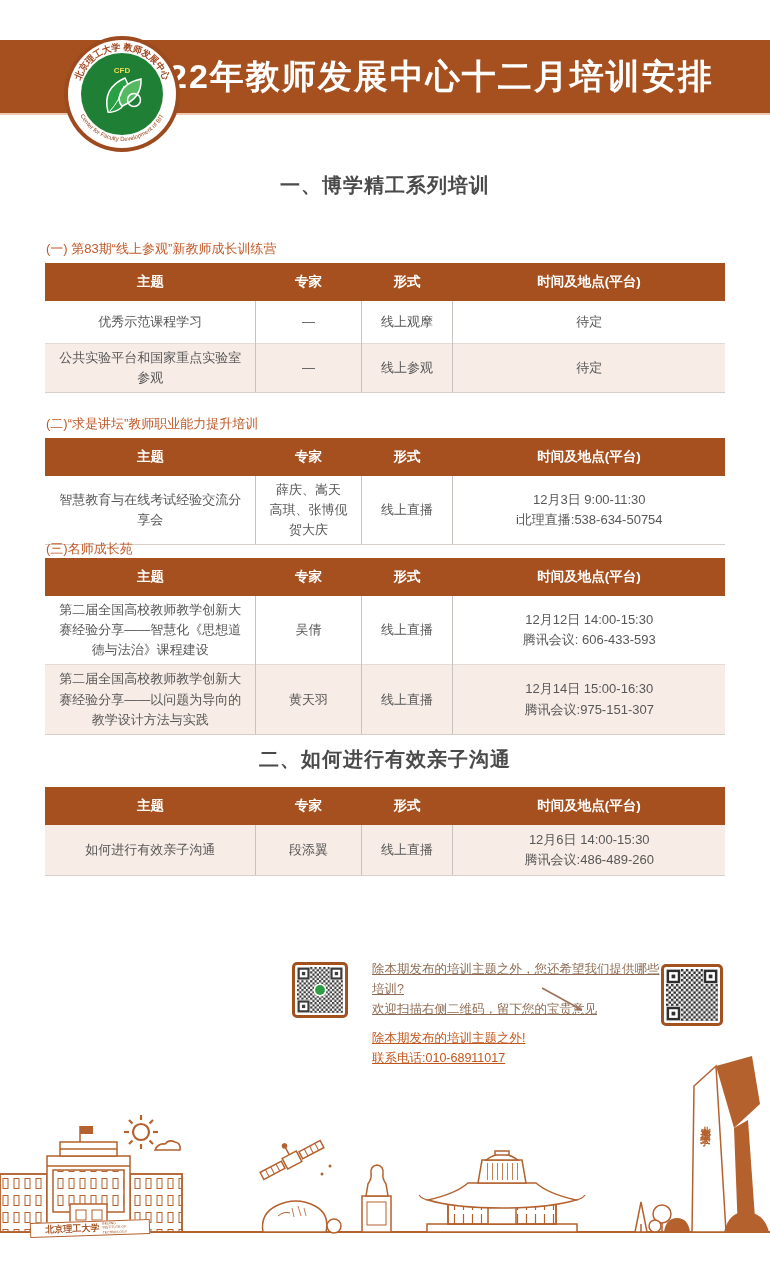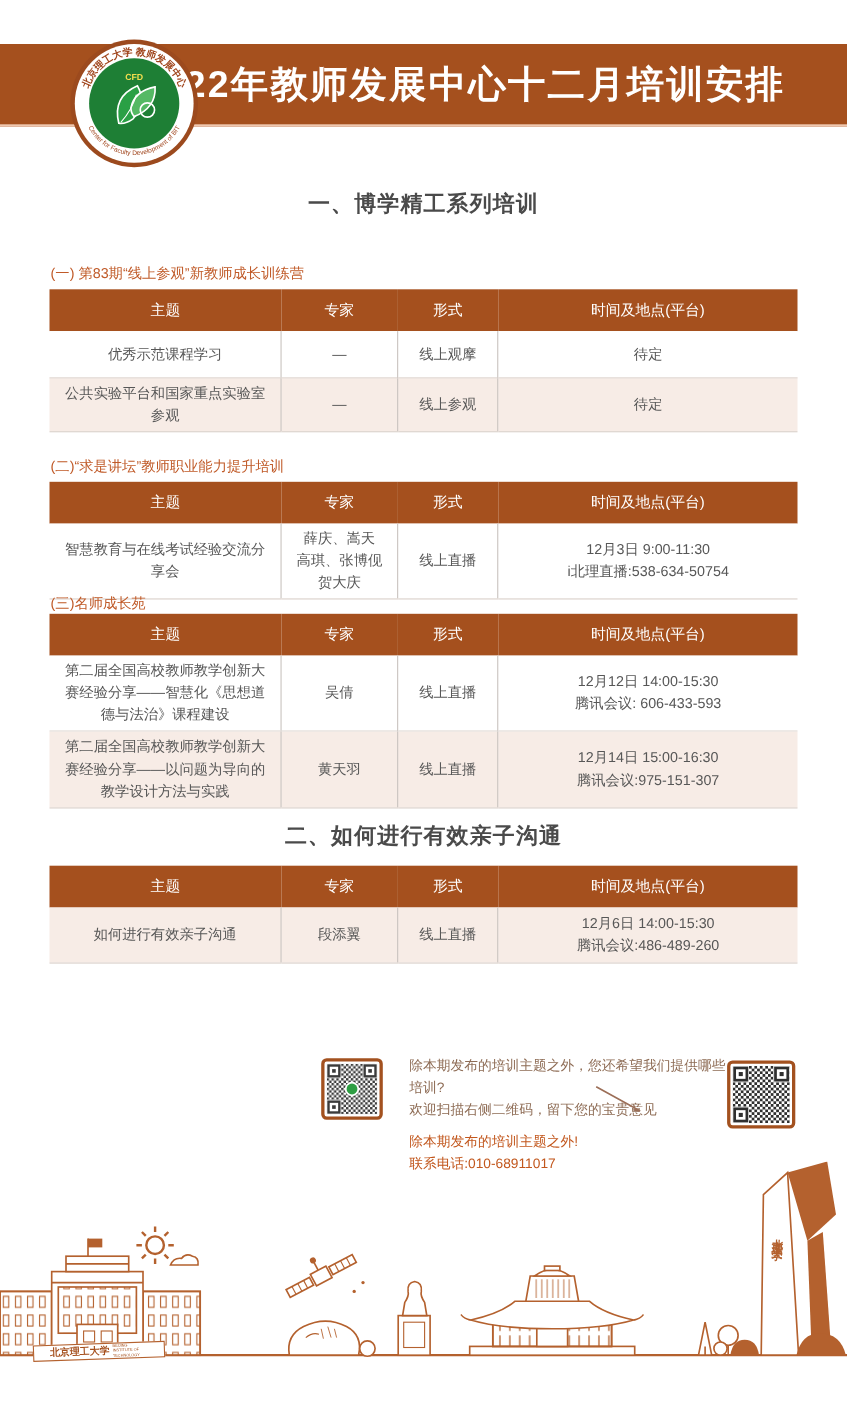--- a/index.html
+++ b/index.html
@@ -18,38 +18,38 @@
   #sec1{top:172px}
   #sec2{top:746px}
   .grp-heading{position:absolute;left:46px;font-size:13px;color:#C05A28;}
   #grp1{top:240px}
   #grp2{top:415px}
   #grp3{top:540px}
 
   
   table.sched{position:absolute;left:45px;width:680px;border-collapse:collapse;table-layout:fixed;}
   #tbl1{top:263px} #tbl2{top:438px} #tbl3{top:558px} #tbl4{top:787px}
-  .sched th{background:#A5501E;color:#fff;font-size:13.5px;font-weight:normal;height:38px;padding:0;}
+  .sched th{background:#A5501E;color:#fff;font-size:13.5px;font-weight:bold;height:38px;padding:0;}
   .sched td{font-size:13px;color:#575757;text-align:center;vertical-align:middle;
             padding:4px 10px;line-height:1.55;white-space:pre-line;background:#fff;}
   .sched td + td{border-left:1px solid #C9C3BF;}
   .sched tbody tr + tr td{border-top:1px solid #E2DBD6;}
   .sched tbody tr:last-child td{border-bottom:1px solid #D9CFC9;}
   .sched tr.tint td{background:#F7ECE6;}
   #tbl1 tr.r1{height:42px} #tbl1 tr.r2{height:45px}
   #tbl2 tbody tr{height:62px}
   #tbl3 tr.r1{height:50px} #tbl3 tr.r2{height:68px}
   #tbl4 tbody tr{height:50px}
 
   
   .f-left{position:absolute;left:46px;top:957px;width:252px;font-size:12.5px;color:#9C6B52;line-height:19.5px;}
   .f-left p{margin:0;}
   .f-left .url{color:#C2571D;}
   .f-right{position:absolute;left:372px;top:959px;width:296px;font-size:12.5px;color:#8E6C55;line-height:20px;}
-  .f-right p{margin:0;}
+  .f-right p{margin:0;text-decoration:underline;}
   .f-right .orange{color:#C2571D;}
   .f-right .thanks{margin-top:9px;}
   .qr{position:absolute;border:3px solid #A3511F;border-radius:5px;background:#fff;padding:2px;}
   #qr1{left:292px;top:962px;width:46px;height:46px;}
   #qr2{left:661px;top:964px;width:52px;height:52px;}
   .qr svg{display:block;width:100%;height:100%;}
   .connector{position:absolute;left:540px;top:986px;}
 
   
   .campus{position:absolute;left:0;top:1056px;width:770px;height:184px;}

